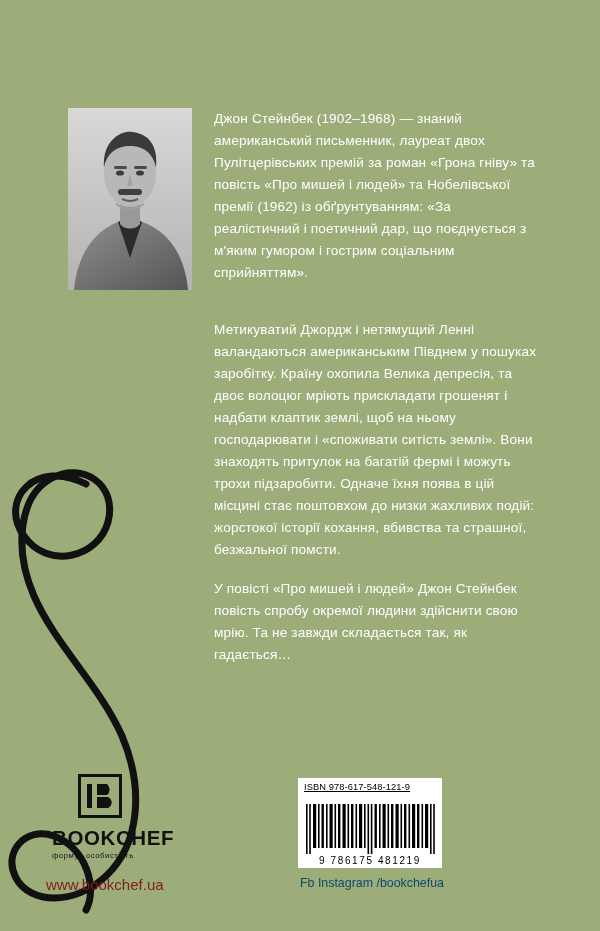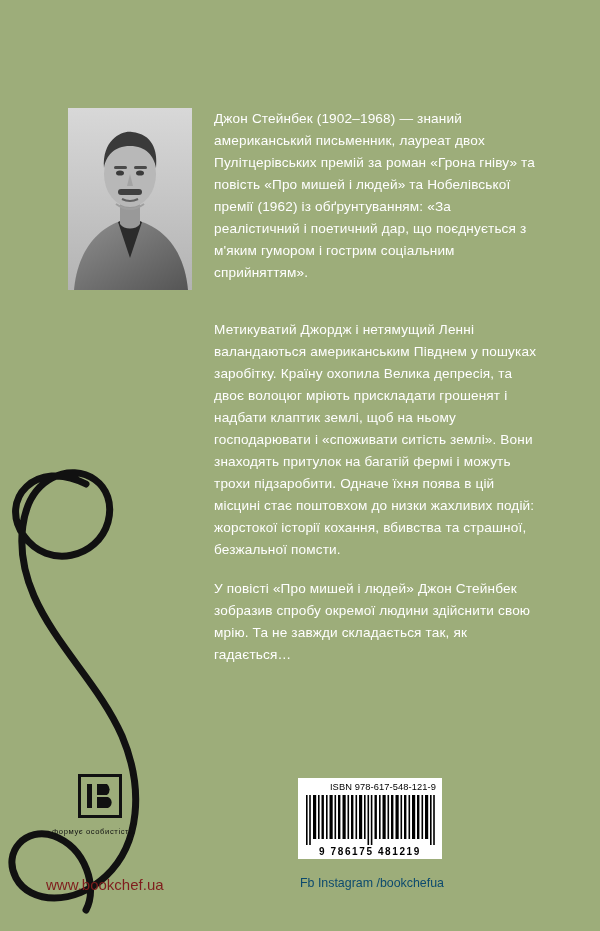--- a/index.html
+++ b/index.html
@@ -129,39 +129,39 @@
     left: 298px;
     top: 778px;
     width: 144px;
     background: #ffffff;
     padding: 4px 6px 2px 6px;
     box-sizing: border-box;
   }
   .isbn-line {
     font-size: 9.3px;
     color: #000;
-    text-align: right;
+    text-align: left;
     letter-spacing: 0.1px;
-    margin-bottom: 3px;
+    margin-bottom: 12px;
     white-space: nowrap;
+    text-decoration: underline;
   }
   .bars {
     height: 50px;
     width: 132px;
     margin: 0 auto;
     display: block;
   }
   .barcode-digits {
     font-size: 10px;
     color: #000;
     text-align: center;
     letter-spacing: 1.6px;
     margin-top: 1px;
     white-space: nowrap;
-    font-weight: bold;
   }
 </style>
 </head>
 <body>
 
 <div class="cover">
 
   <svg class="squiggle" viewBox="0 0 260 500" fill="none">
     <path d="M96 44 C 46 18, 8 60, 34 96 C 58 130, 108 118, 118 82 C 128 44, 92 22, 62 38 C 28 56, 24 110, 44 156 C 66 206, 110 246, 132 296 C 154 348, 150 404, 116 436 C 84 466, 40 464, 26 438 C 12 412, 36 386, 64 396 C 96 408, 108 448, 96 470" stroke="#111111" stroke-width="7" stroke-linecap="round" fill="none"></path>
   </svg>
@@ -206,30 +206,31 @@
         <path d="M48 96 Q 62 106 76 96" stroke="#a0a098" stroke-width="2" fill="none"></path>
       </svg>
     </div>
     <div class="bio">
       <p>Джон Стейнбек (1902–1968) — знаний американський письменник, лауреат двох Пулітцерівських премій за роман «Грона гніву» та повість «Про мишей і людей» та Нобелівської премії (1962) із обґрунтуванням: «За реалістичний і поетичний дар, що поєднується з м'яким гумором і гострим соціальним сприйняттям».</p>
     </div>
   </div>
 
   <div class="body-text">
     <p>Метикуватий Джордж і нетямущий Ленні валандаються американським Півднем у пошуках заробітку. Країну охопила Велика депресія, та двоє волоцюг мріють прискладати грошенят і надбати клаптик землі, щоб на ньому господарювати і «споживати ситість землі». Вони знаходять притулок на багатій фермі і можуть трохи підзаробити. Одначе їхня поява в цій місцині стає поштовхом до низки жахливих подій: жорстокої історії кохання, вбивства та страшної, безжальної помсти.</p>
-    <p>У повісті «Про мишей і людей» Джон Стейнбек зобразив спробу окремої людини здійснити свою мрію. Та не завжди складається так, як гадається…</p>
+    <p>У повісті «Про мишей і людей» Джон Стейнбек повість спробу окремої людини здійснити свою мрію. Та не завжди складається так, як гадається…</p>
   </div>
 
   <div class="publisher">
     <svg class="logo-mark" viewBox="0 0 44 44">
       <rect x="1.5" y="1.5" width="41" height="41" fill="none" stroke="#111111" stroke-width="3"></rect>
       <rect x="9" y="10" width="5" height="24" fill="#111111"></rect>
       <path d="M19 10 H29 a7 7 0 0 1 0 11 H19 Z" fill="#111111"></path>
       <path d="M19 23 H30 a6 6 0 0 1 0 11 H19 Z" fill="#111111"></path>
     </svg>
+    <div class="logo-name">BOOKCHEF</div>
     <div class="logo-tagline">формує особистість</div>
   </div>
 
   <div class="website">www.bookchef.ua</div>
   <div class="social">Fb Instagram /bookchefua</div>
 
   <div class="barcode-box">
     <div class="isbn-line">ISBN 978-617-548-121-9</div>
     <svg class="bars" viewBox="0 0 132 50" preserveAspectRatio="none">
       <rect x="0" y="0" width="132" height="50" fill="#ffffff"></rect>

